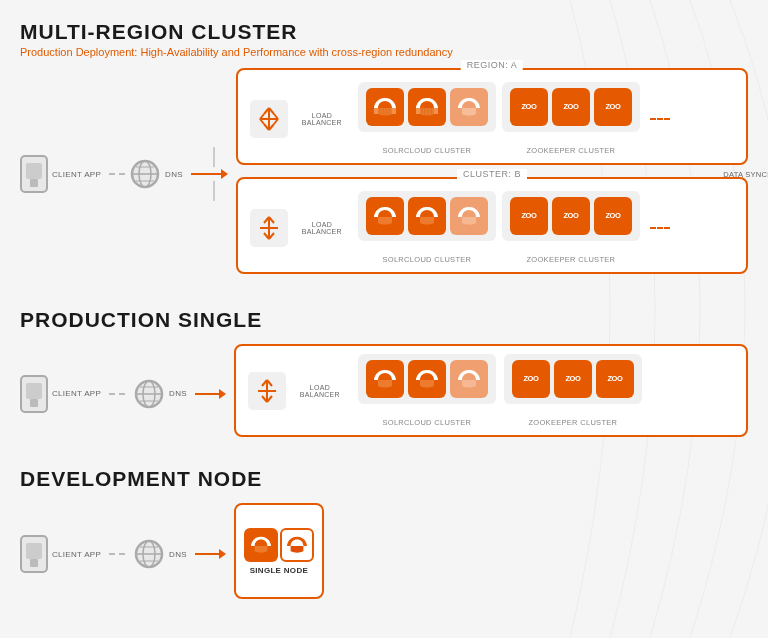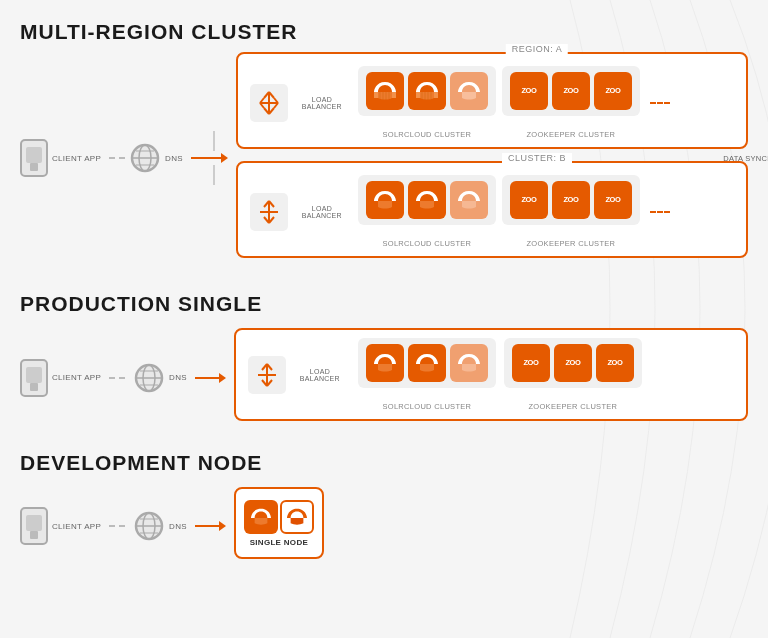--- a/index.html
+++ b/index.html
@@ -156,21 +156,20 @@
     .region-header {
       position: absolute;
       top: -10px;
       left: 50%;
       transform: translateX(-50%);
       background: white;
       padding: 0 6px;
       font-size: 9px;
       color: #888;
       letter-spacing: 0.5px;
-      margin-left: 45px;
     }
 
     
     .zoo-text {
       font-size: 7.5px;
       font-weight: bold;
       color: white;
       text-align: center;
       line-height: 1.1;
     }
@@ -182,20 +181,21 @@
 
   <path d="M 650,0 Q 750,300 650,638" stroke="#888" fill="none" stroke-width="1"></path>
   <path d="M 690,0 Q 800,300 690,638" stroke="#888" fill="none" stroke-width="1"></path>
   <path d="M 730,0 Q 850,300 730,638" stroke="#888" fill="none" stroke-width="1"></path>
   <path d="M 610,0 Q 700,300 610,638" stroke="#888" fill="none" stroke-width="1"></path>
   <path d="M 570,0 Q 650,300 570,638" stroke="#888" fill="none" stroke-width="1"></path>
 </svg>
 
 <div class="section">
   <div class="section-title">MULTI-REGION CLUSTER</div>
+  <div class="section-subtitle">Production Deployment: High-Availability and Performance with cross-region redundancy</div>
 
   <div style="display:flex; align-items:center; gap:8px; margin-top:8px;">
 
     <div style="display:flex; flex-direction:column; align-items:center; gap:10px;">
       <div class="icon-wrap">
         <div class="phone-icon">
           <div class="phone-screen"></div>
         </div>
         <span class="icon-label">CLIENT APP</span>
       </div>
@@ -490,21 +490,21 @@
         <line x1="7" y1="23" x2="25" y2="23" stroke="#aaa" stroke-width="1"></line>
       </svg>
       <span class="icon-label">DNS</span>
     </div>
 
     <div style="display:flex; align-items:center;">
       <div style="width:24px; height:2px; background:#e55a00;"></div>
       <div style="width:0; height:0; border-left:7px solid #e55a00; border-top:5px solid transparent; border-bottom:5px solid transparent;"></div>
     </div>
 
-    <div class="region-box" style="width:90px; height:72px; display:flex; flex-direction:column; align-items:center; justify-content:center; gap:4px;">
+    <div class="region-box" style="width:90px; height:96px; display:flex; flex-direction:column; align-items:center; justify-content:center; gap:4px;">
       <div style="display:flex; gap:2px; align-items:center;">
         <div class="orange-box" style="width:34px; height:34px;">
           <svg width="24" height="20" viewBox="0 0 26 22">
             <path d="M13 2 C4 2 2 10 2 12 L6 12 C6 8 9 5 13 5 C17 5 20 8 20 12 L24 12 C24 10 22 2 13 2Z" fill="white"></path>
             <path d="M6 12 L20 12 L20 18 C16 20 10 20 6 18Z" fill="rgba(255,200,150,0.3)"></path>
           </svg>
         </div>
         <div class="orange-box" style="width:34px; height:34px; background:white; border:2px solid #e55a00;">
           <svg width="24" height="20" viewBox="0 0 26 22">
             <path d="M13 2 C4 2 2 10 2 12 L6 12 C6 8 9 5 13 5 C17 5 20 8 20 12 L24 12 C24 10 22 2 13 2Z" fill="#e55a00"></path>

